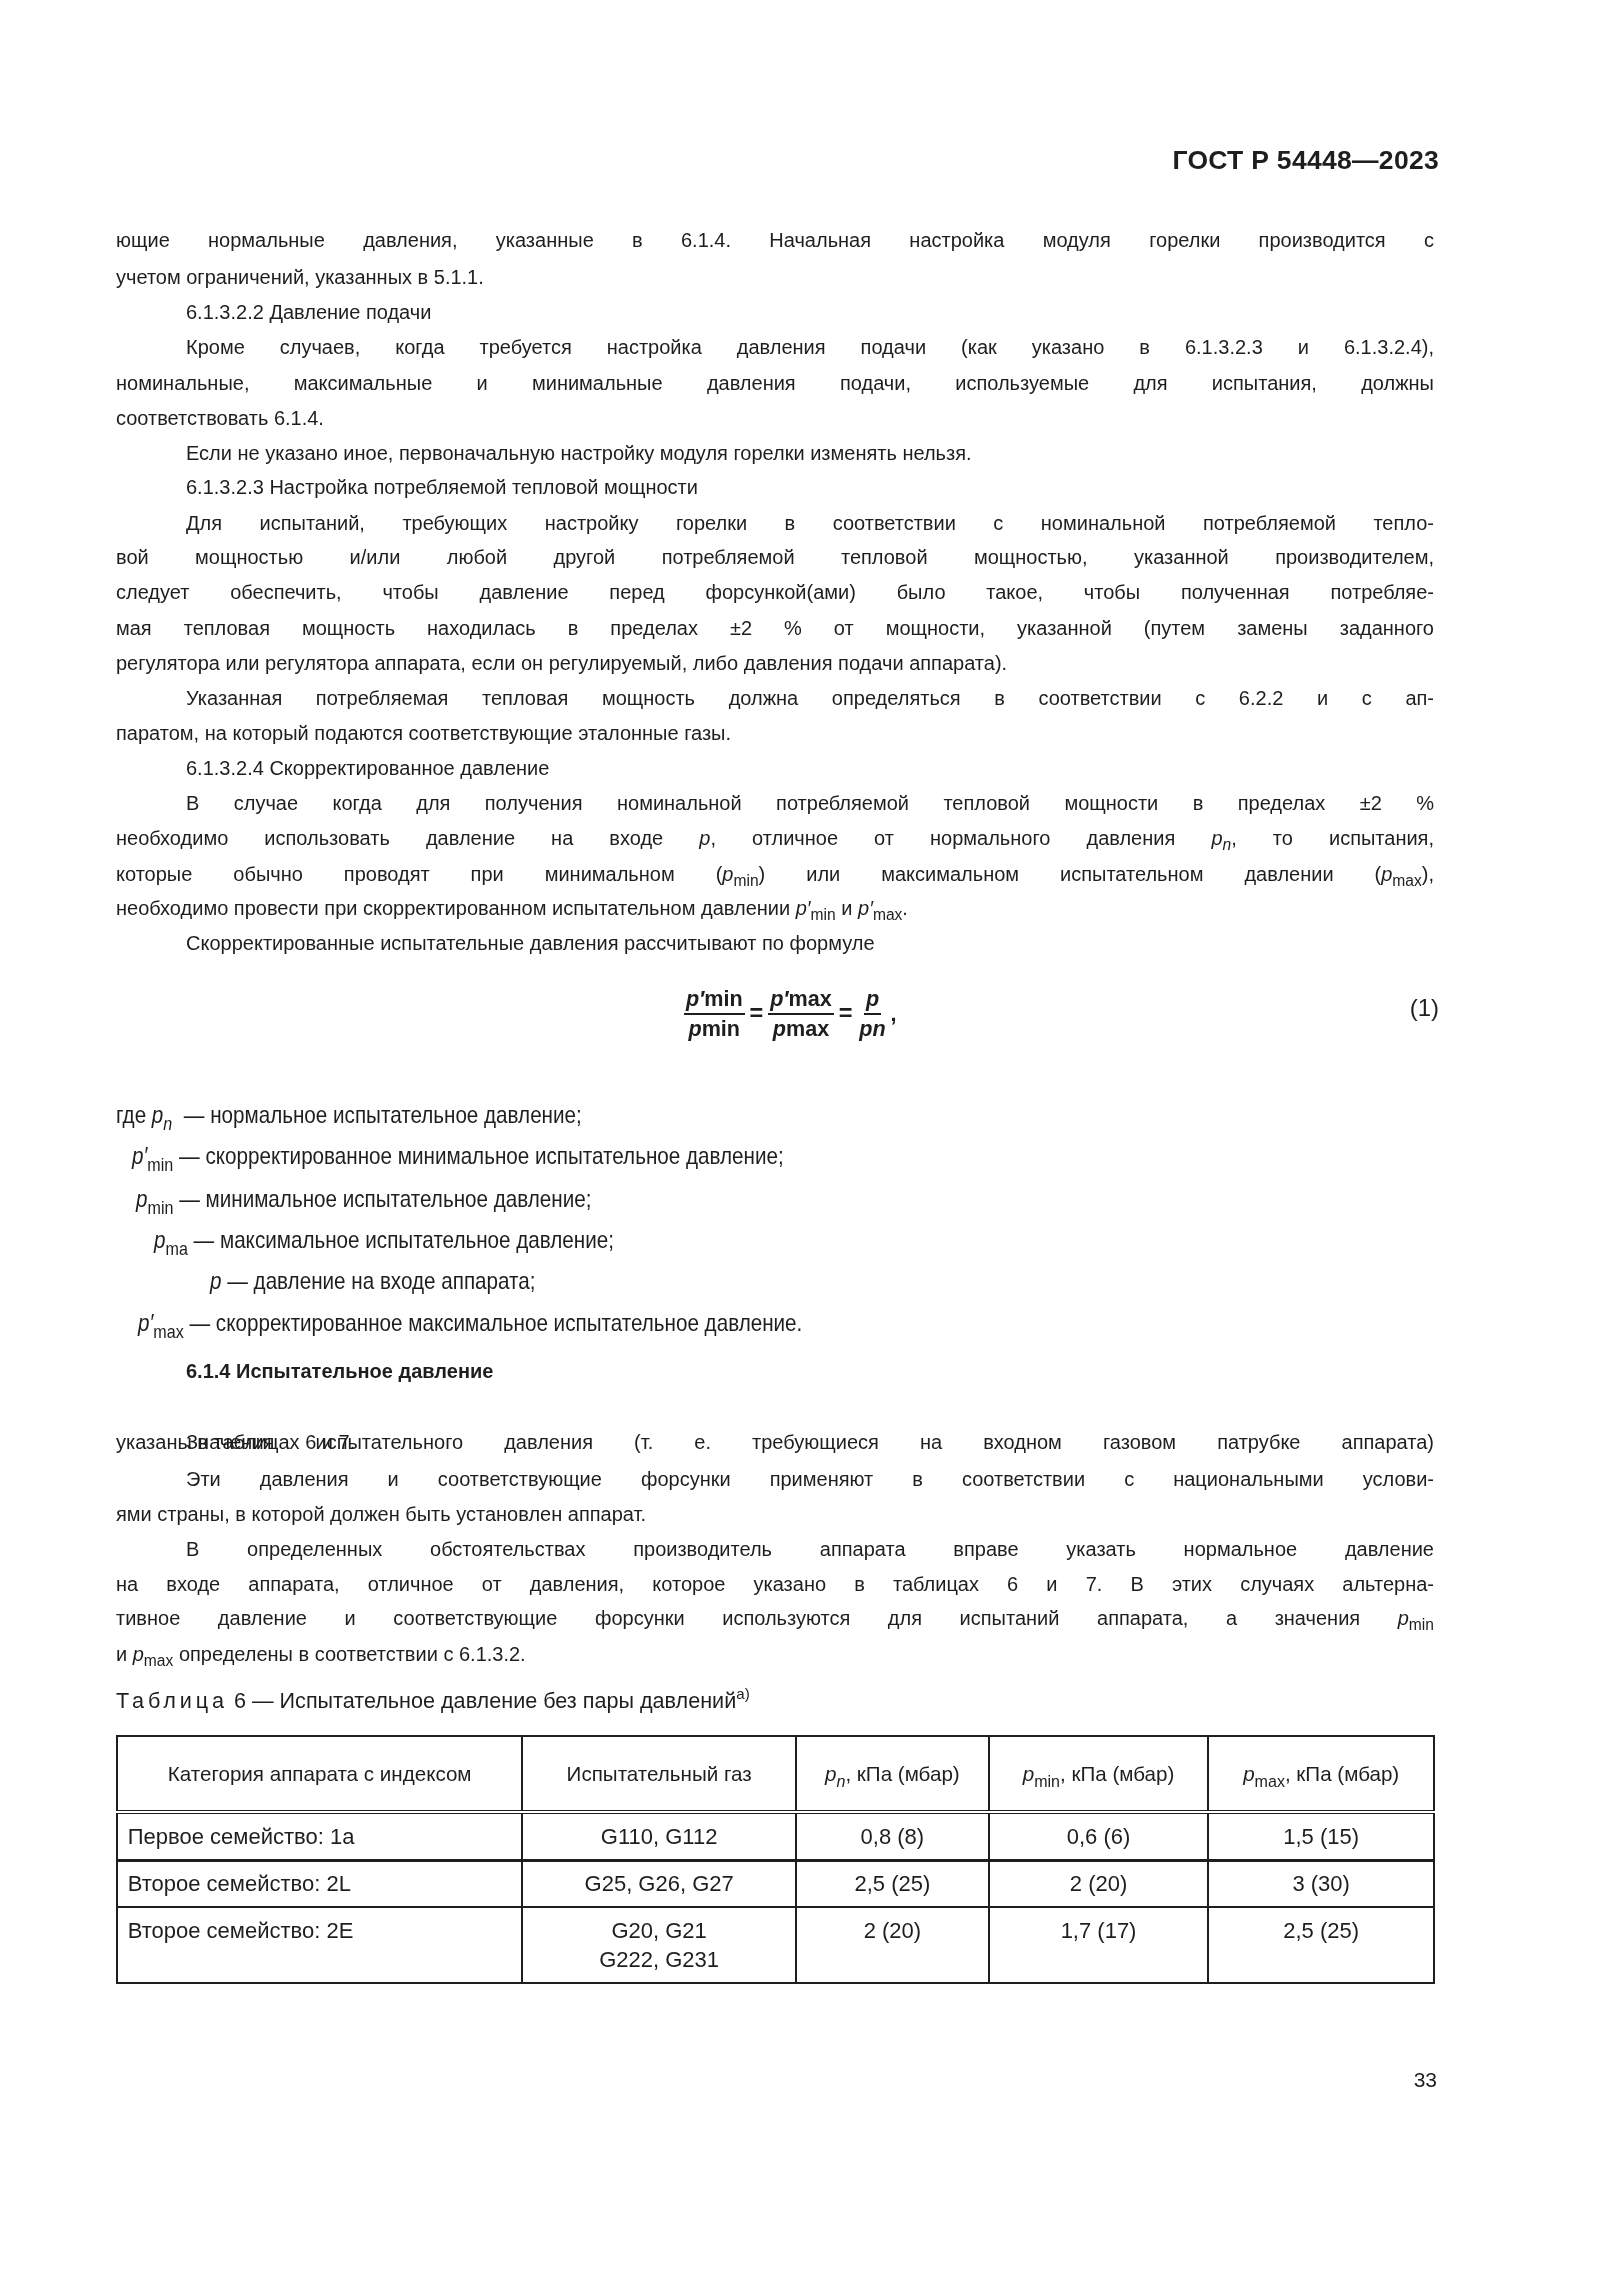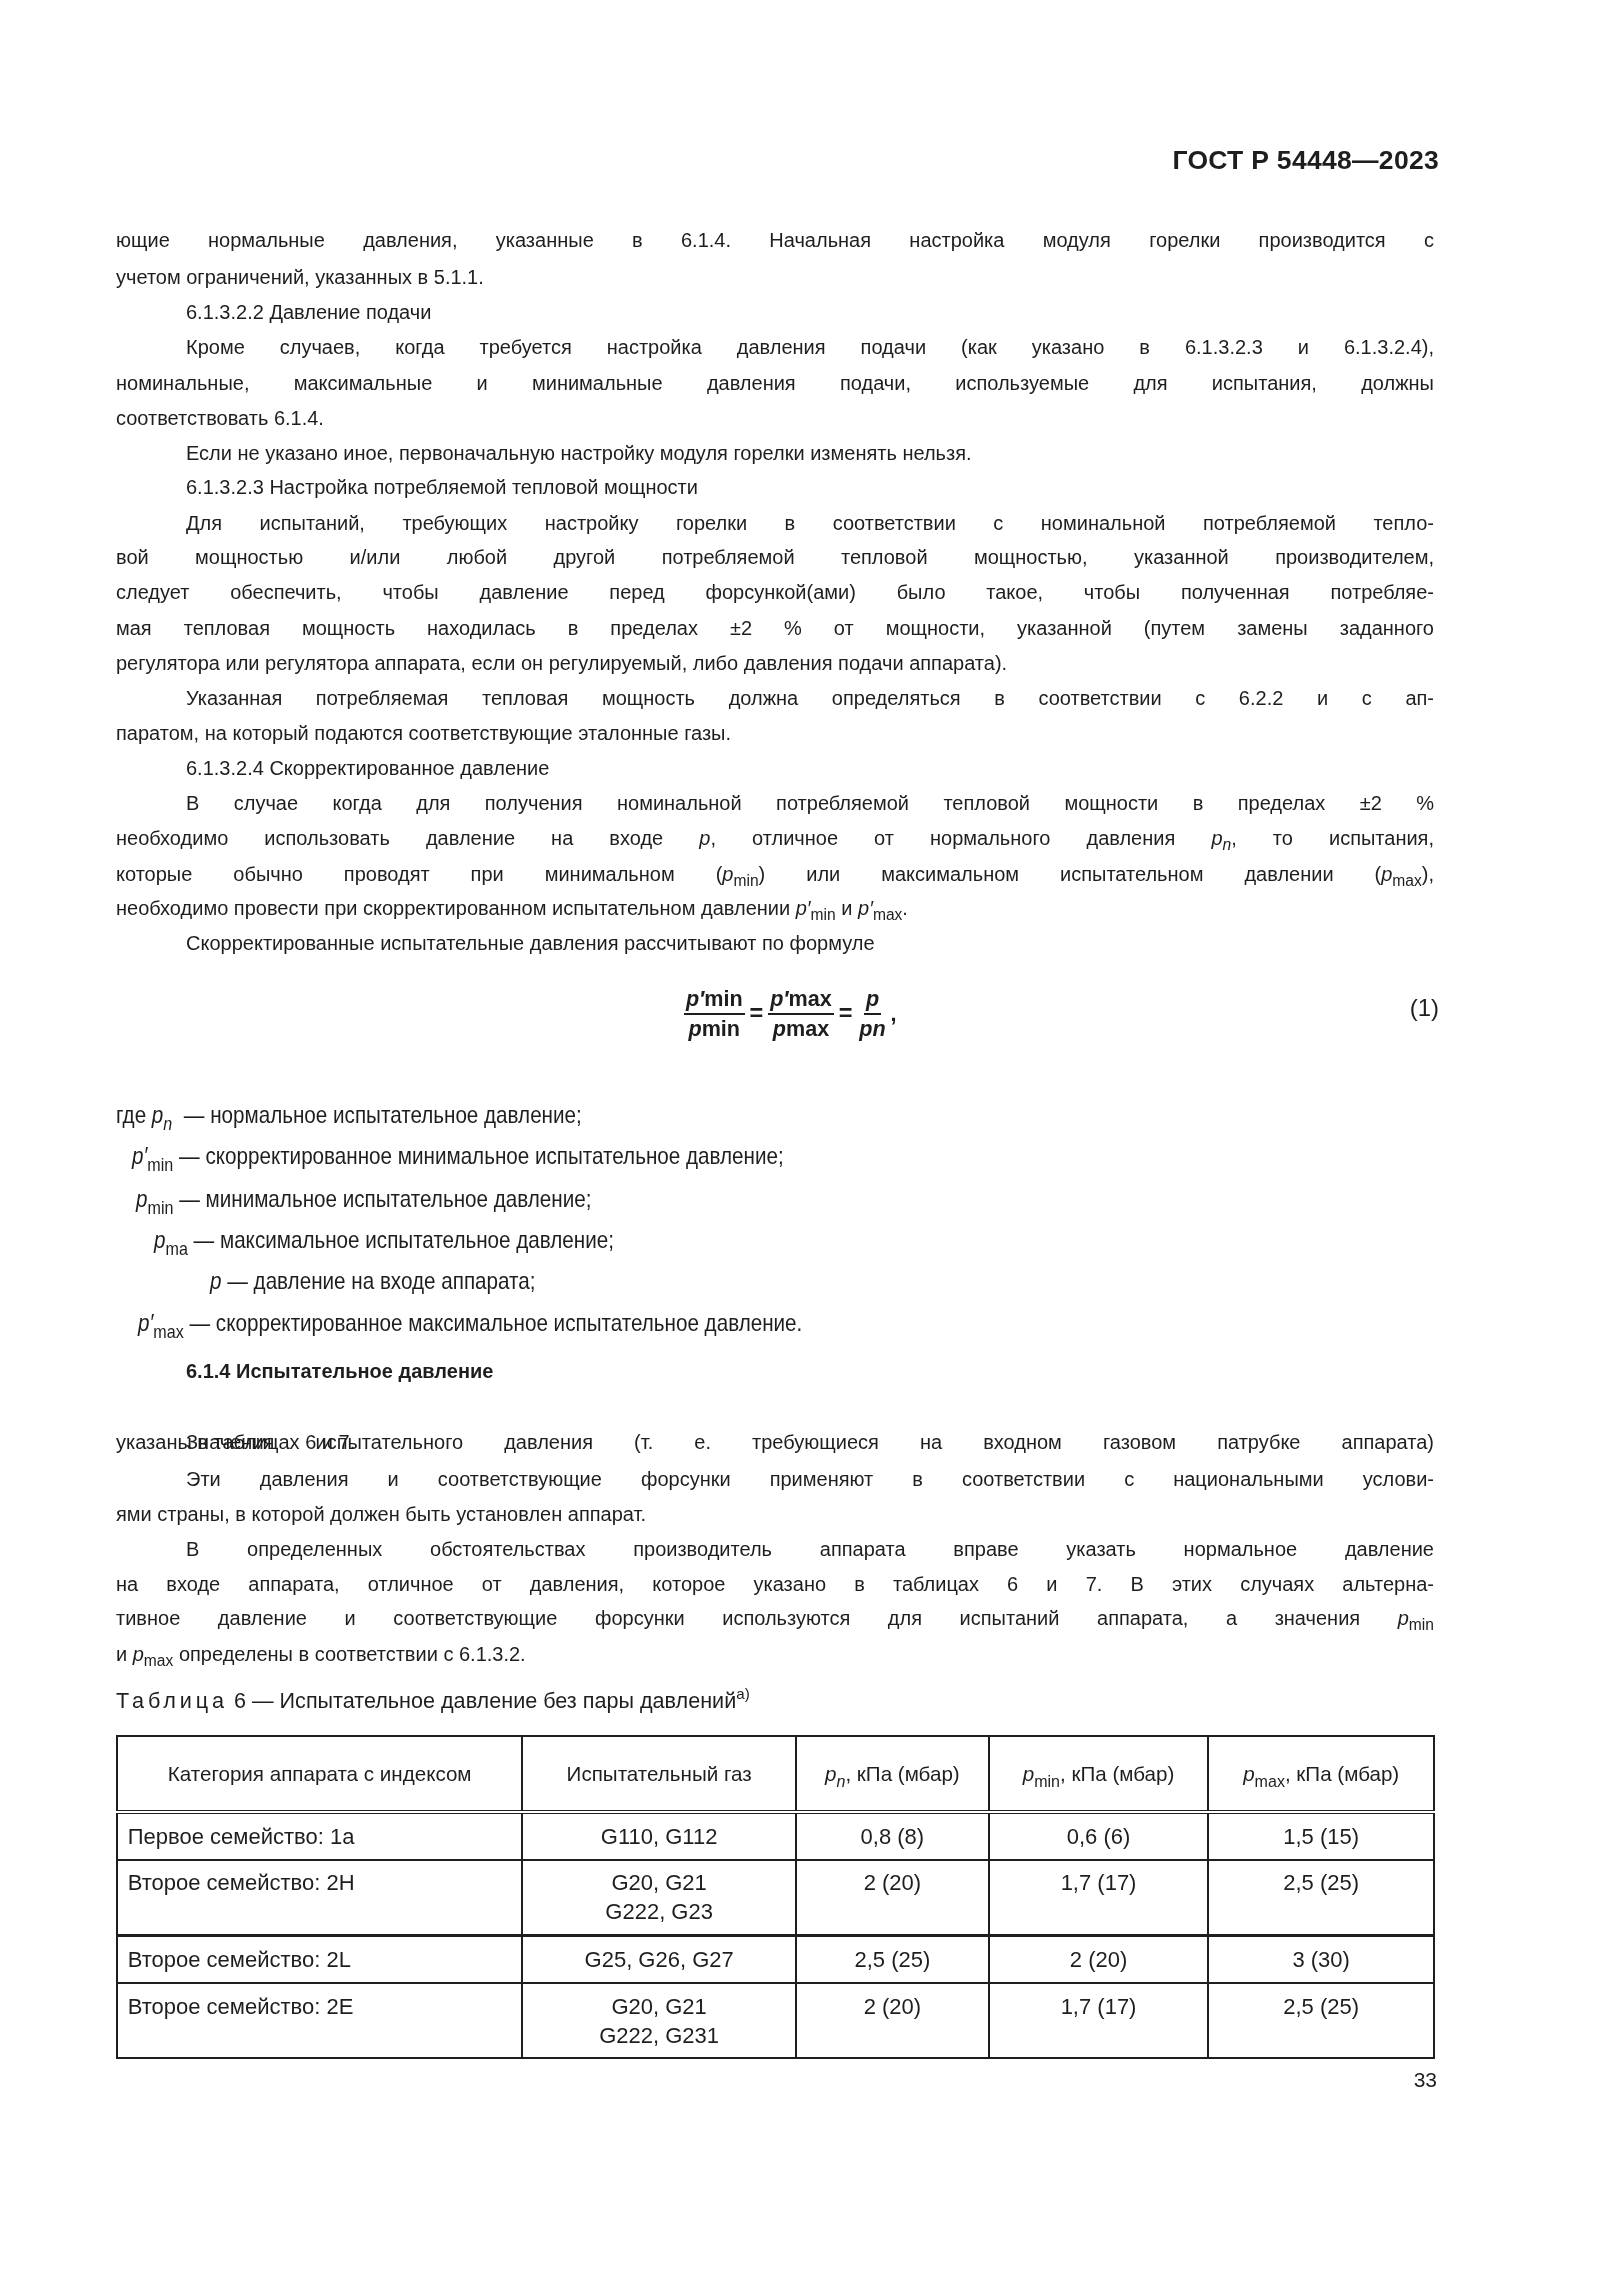--- a/index.html
+++ b/index.html
@@ -149,30 +149,20 @@
   <tbody>
     <tr>
       <td>Первое семейство: 1а</td>
       <td class="c">
           <div>G110, G112</div>
         </td>
       <td class="c">0,8 (8)</td>
       <td class="c">0,6 (6)</td>
       <td class="c">1,5 (15)</td>
     </tr>
-    <tr>
-      <td>Второе семейство: 2H</td>
-      <td class="c">
-          <div>G20, G21</div>
-          <div>G222, G23</div>
-        </td>
-      <td class="c">2 (20)</td>
-      <td class="c">1,7 (17)</td>
-      <td class="c">2,5 (25)</td>
-    </tr>
     <tr style="border-top:3.9px solid #1e1e1e">
       <td>Второе семейство: 2L</td>
       <td class="c">
           <div>G25, G26, G27</div>
         </td>
       <td class="c">2,5 (25)</td>
       <td class="c">2 (20)</td>
       <td class="c">3 (30)</td>
     </tr>
     <tr>

